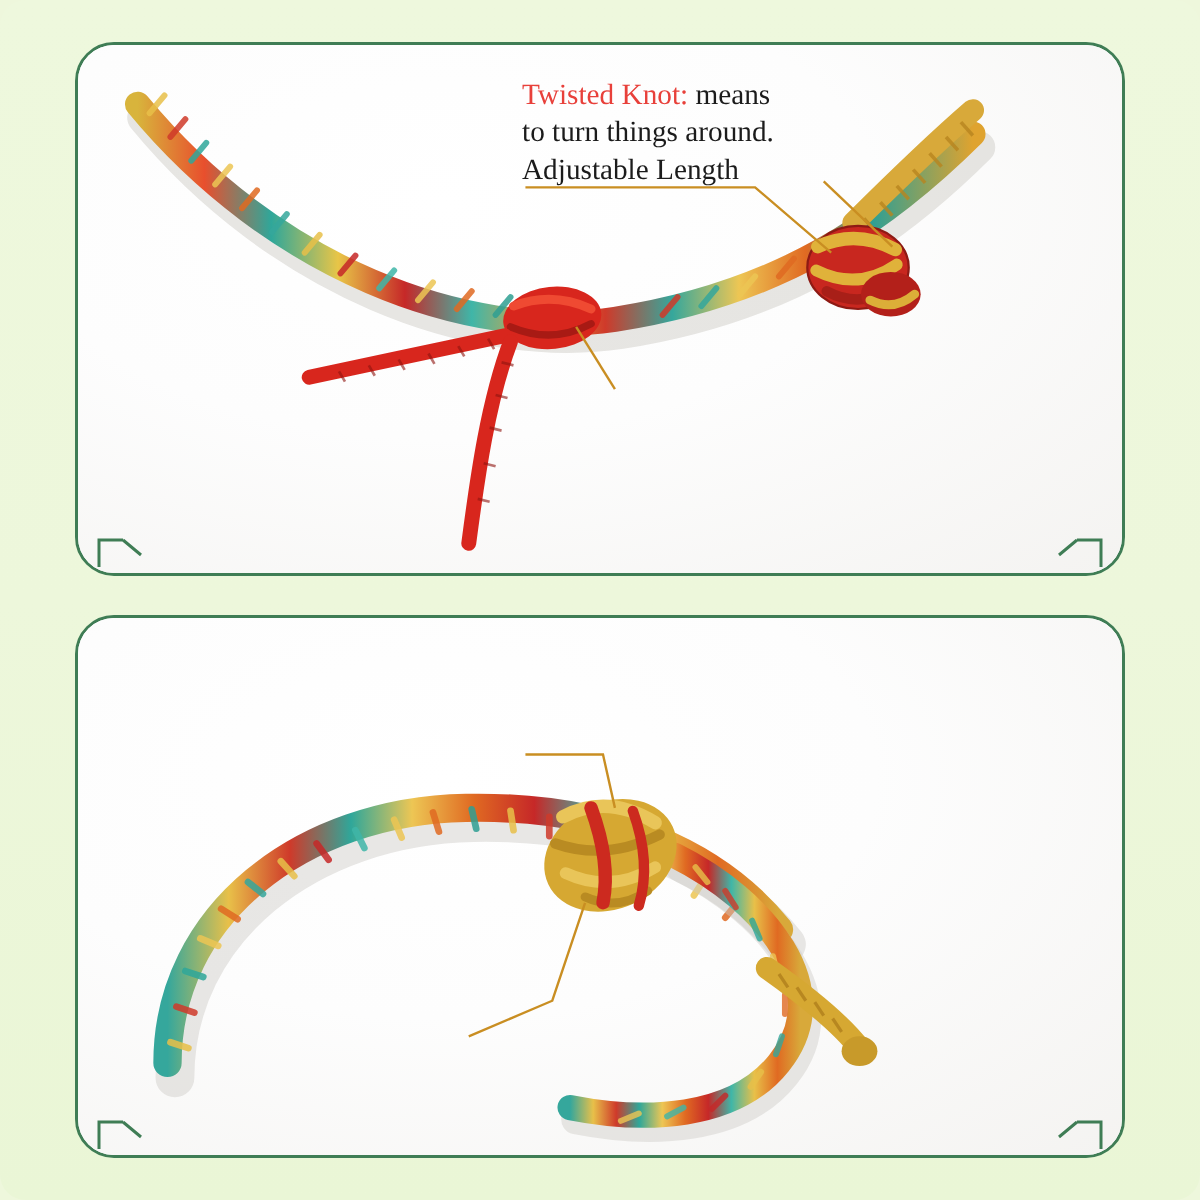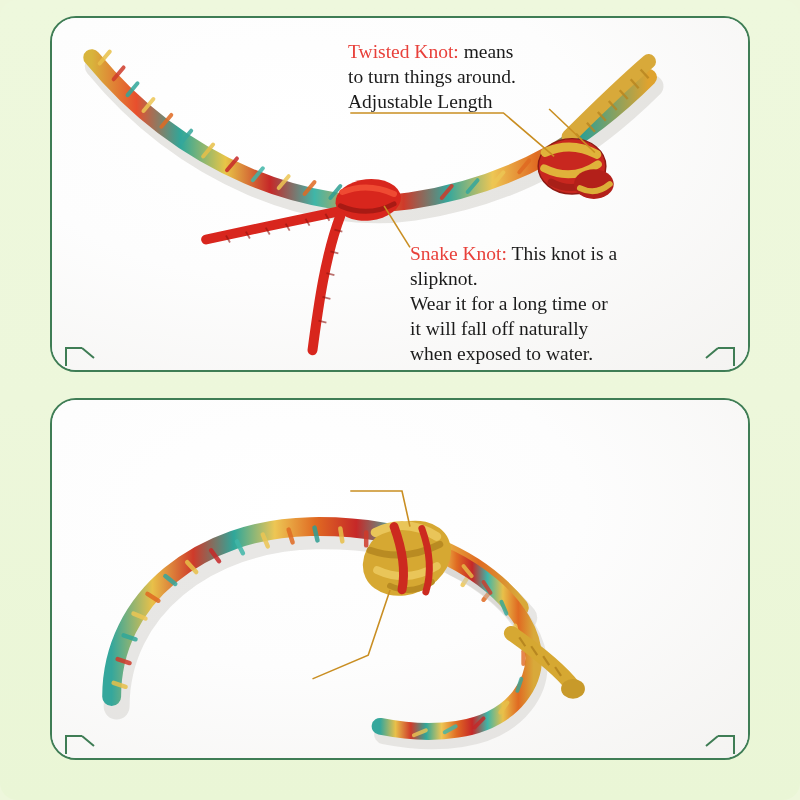--- a/index.html
+++ b/index.html
@@ -13,21 +13,21 @@
     font-family: "Liberation Serif", serif;
     overflow: hidden;
   }
 
   .page {
     position: relative;
     width: 800px;
     height: 800px;
     background: linear-gradient(180deg, #eef8dd 0%, #edf7db 50%, #eaf6d6 100%);
     box-sizing: border-box;
-    padding: 12px 0;
+    padding: 24px 0;
     border-radius: 17px;
   }
 
   .panel {
     position: relative;
     width: 700px;
     margin: 0 auto 12px auto;
     background: #ffffff;
     border: 2px solid #3f7d55;
     border-radius: 26px;
@@ -182,25 +182,20 @@
 
         <g stroke="#c98e22" stroke-width="1.6" fill="none">
           <path d="M 334 190 L 360 232"></path>
         </g>
       </svg>
 
       <div class="callout c-twisted"><span class="lead">Twisted Knot:</span><span> means
 to turn things around.
 Adjustable Length</span></div>
 
-      <div class="callout c-snake"><span class="lead">Snake Knot:</span><span> This knot is a
-slipknot.
-Wear it for a long time or
-it will fall off naturally
-when exposed to water.</span></div>
     </div>
 
     <div class="bracket left">
       <svg width="56" height="26" viewBox="0 0 56 26">
           <path d="M2 24 L2 6 L18 6 M18 6 L30 16" stroke="#3f7d55" stroke-width="2" fill="none"></path>
         </svg>
     </div>
     <div class="bracket right">
       <svg width="56" height="26" viewBox="0 0 56 26">
           <path d="M54 24 L54 6 L38 6 M38 6 L26 16" stroke="#3f7d55" stroke-width="2" fill="none"></path>

